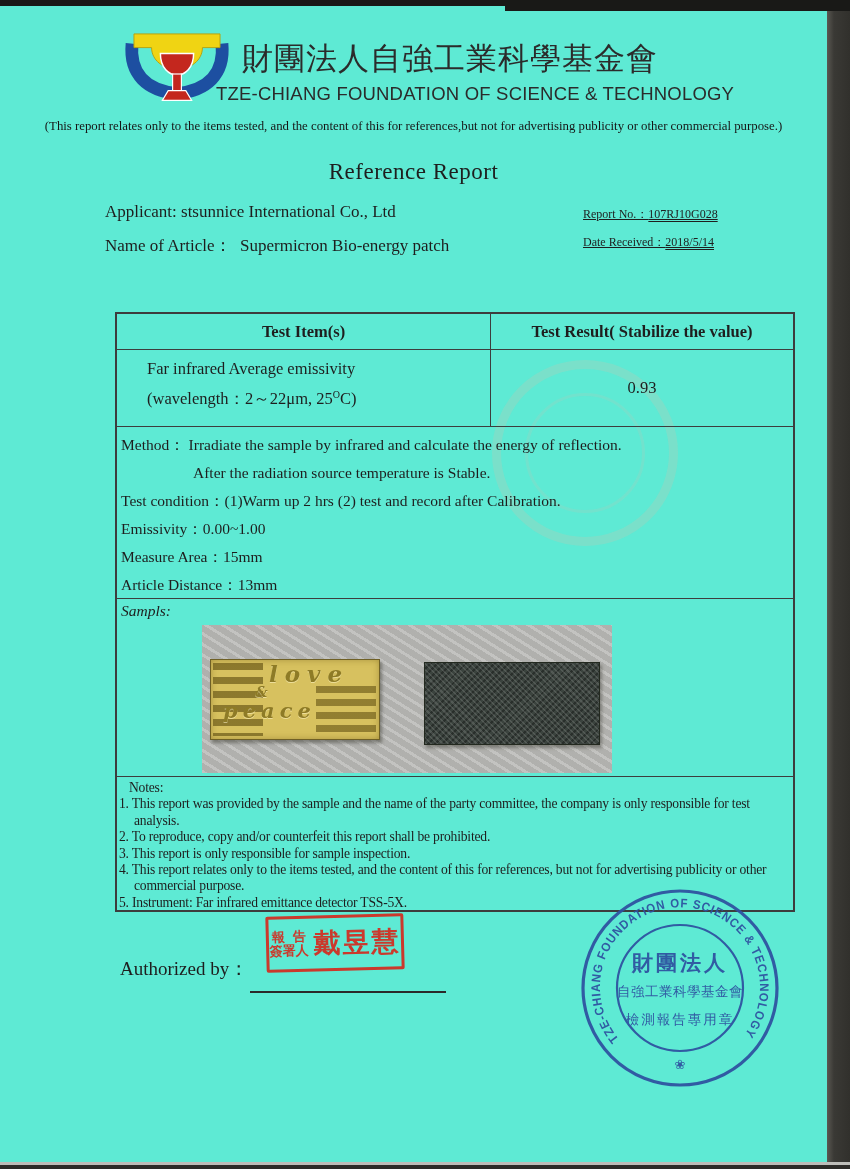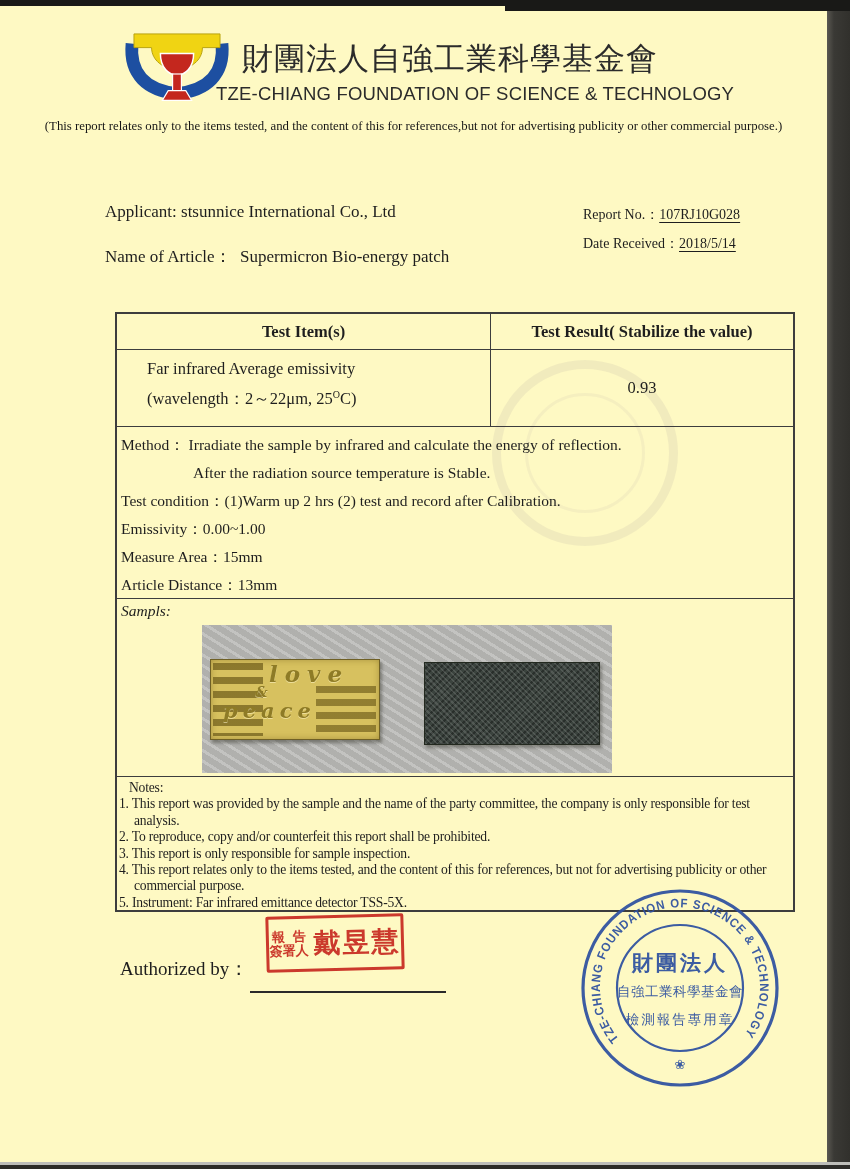--- a/index.html
+++ b/index.html
@@ -1,19 +1,19 @@
 <!DOCTYPE html>
 <html><head>
 <meta charset="utf-8">
 <style>
   * { box-sizing: border-box; }
   html,body { margin:0; padding:0; background:#e8e8e6; }
   .page {
     position:relative; width:850px; height:1169px; margin:0 auto;
-    background:#fef9c3; overflow:hidden;
+    background:#5eead4; overflow:hidden;
     font-family:"Liberation Serif","DejaVu Serif",serif; color:#1e1e1e;
   }
   
   .scan-top { position:absolute; top:0; left:0; width:100%; height:6px; background:#191917; z-index:5; }
   .scan-top-right { position:absolute; top:0; right:0; width:345px; height:11px; background:#191917; z-index:5; }
   .scan-right { position:absolute; top:0; right:0; width:23px; height:100%;
     background:linear-gradient(90deg,#5a5852 0%, #3a3935 30%, #31302c 100%); z-index:4; }
   .scan-bottom { position:absolute; bottom:0; left:0; width:100%; height:4px; background:#2c2b28; z-index:5; }
   .scan-bottom-grey { position:absolute; bottom:4px; left:0; width:100%; height:3px; background:#bdbdb9; z-index:5; }
 
@@ -22,22 +22,22 @@
   .logo-svg { width:118px; height:88px; flex:0 0 auto; }
   .org-text { margin-left:6px; padding-top:8px; font-family:"Liberation Sans","DejaVu Sans",sans-serif; }
   .org-zh { font-size:31px; letter-spacing:1px; color:#2b2b2b; white-space:nowrap; }
   .org-en { font-size:18.5px; color:#2b2b2b; margin-top:3px; margin-left:-26px; letter-spacing:0.2px; white-space:nowrap; }
 
   .disclaimer { position:absolute; top:119px; left:0; width:827px; text-align:center; font-size:12.8px; color:#161616; }
   .doc-title { position:absolute; top:159px; left:0; width:827px; text-align:center; font-size:23px; letter-spacing:0.5px; }
 
   
   .info-left { position:absolute; left:105px; top:202px; font-size:17px; }
-  .info-left .line2 { margin-top:23px; }
-  .info-right { position:absolute; left:583px; top:206px; font-size:14px; }
+  .info-left .line2 { margin-top:12px; }
+  .info-right { position:absolute; left:583px; top:206px; font-size:12px;text-decoration:underline; }
   .info-right .line2 { margin-top:11px; }
   .info-right .line3 { margin-top:20px; }
   .u { text-decoration:underline; text-underline-offset:3px; }
 
   
   .tbl { position:absolute; left:115px; top:312px; width:680px; border:2px solid #3d3d3d; z-index:2; }
   .row { display:flex; border-bottom:1.6px solid #3d3d3d; }
   .row:last-child { border-bottom:none; }
   .c1 { width:374px; border-right:1.6px solid #3d3d3d; }
   .c2 { flex:1; }
@@ -124,20 +124,21 @@
       <path d="M45,72 L75,72 L69,62 L51,62 Z" fill="#c4271e" stroke="#fff" stroke-width="1.2"></path>
     </svg>
     <div class="org-text">
       <div class="org-zh">財團法人自強工業科學基金會</div>
       <div class="org-en">TZE-CHIANG FOUNDATION OF SCIENCE &amp; TECHNOLOGY</div>
     </div>
   </div>
 
   <div class="disclaimer">(This report relates only to the items tested, and the content of this for references,but not for advertising publicity or other commercial purpose.)</div>
 
+  <div class="doc-title">Reference Report</div>
 
   <div class="info-left">
     <div class="line1"><span>Applicant:</span> <span>stsunnice International Co., Ltd</span></div>
     <div class="line2"><span>Name of Article：</span>&nbsp; <span>Supermicron Bio-energy patch</span></div>
   </div>
   <div class="info-right">
     <div class="line1"><span>Report No.：</span><span class="u">107RJ10G028</span></div>
     <div class="line2"><span>Date Received：</span><span class="u">2018/5/14</span></div>
   </div>
 

